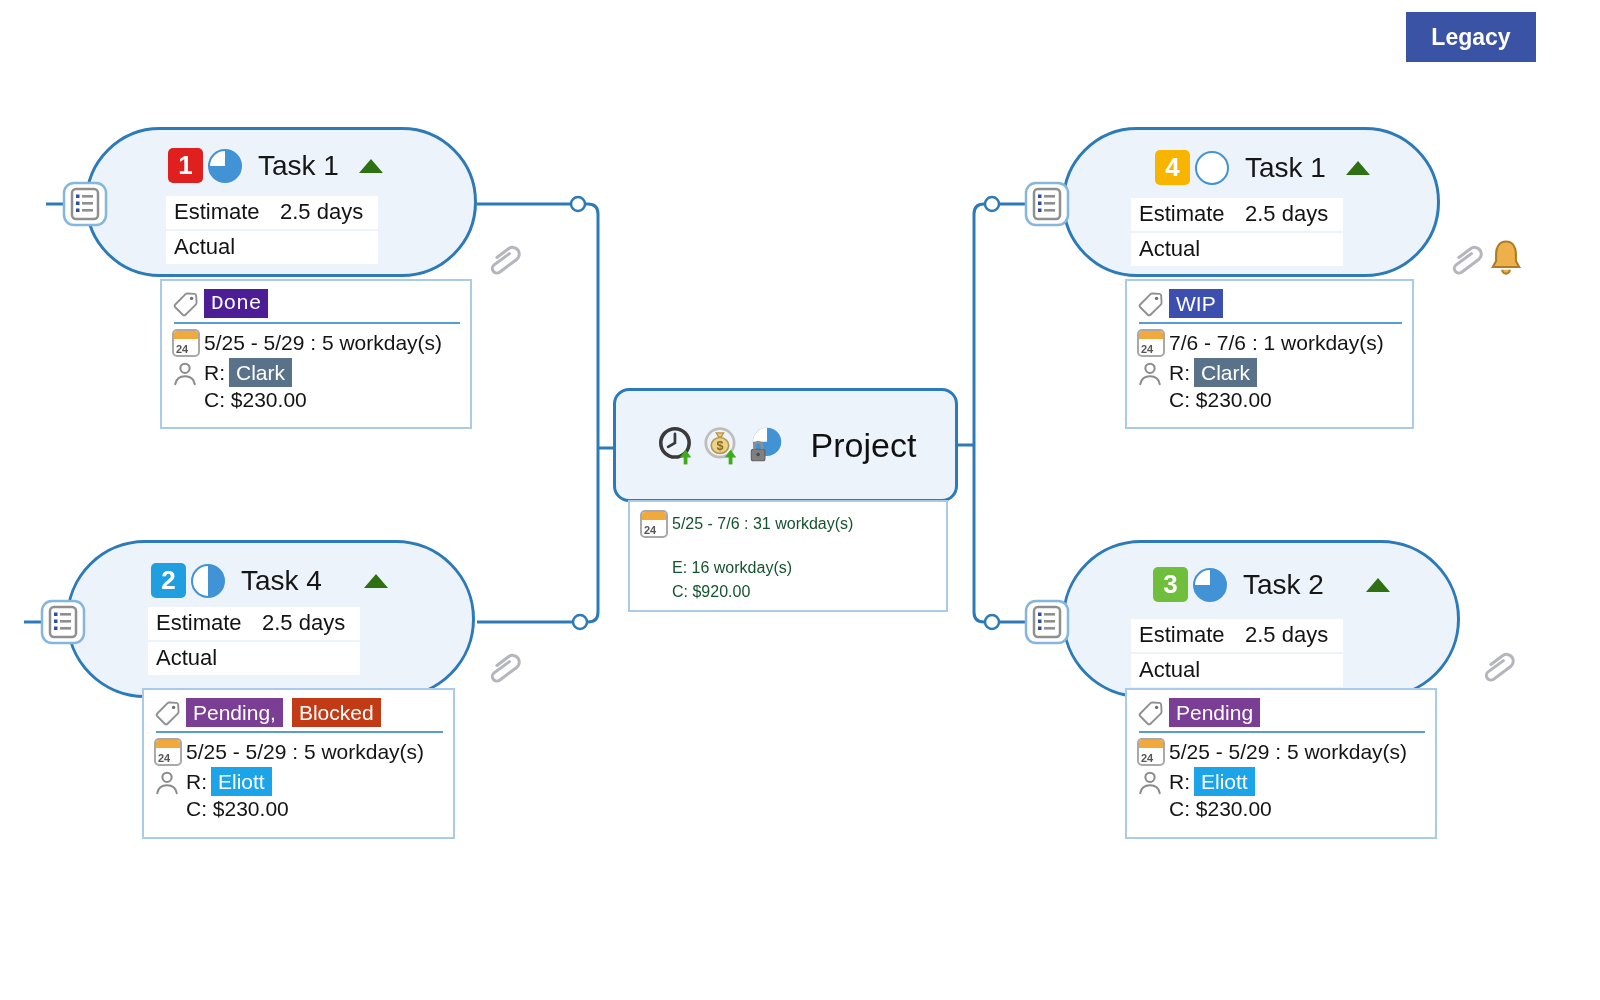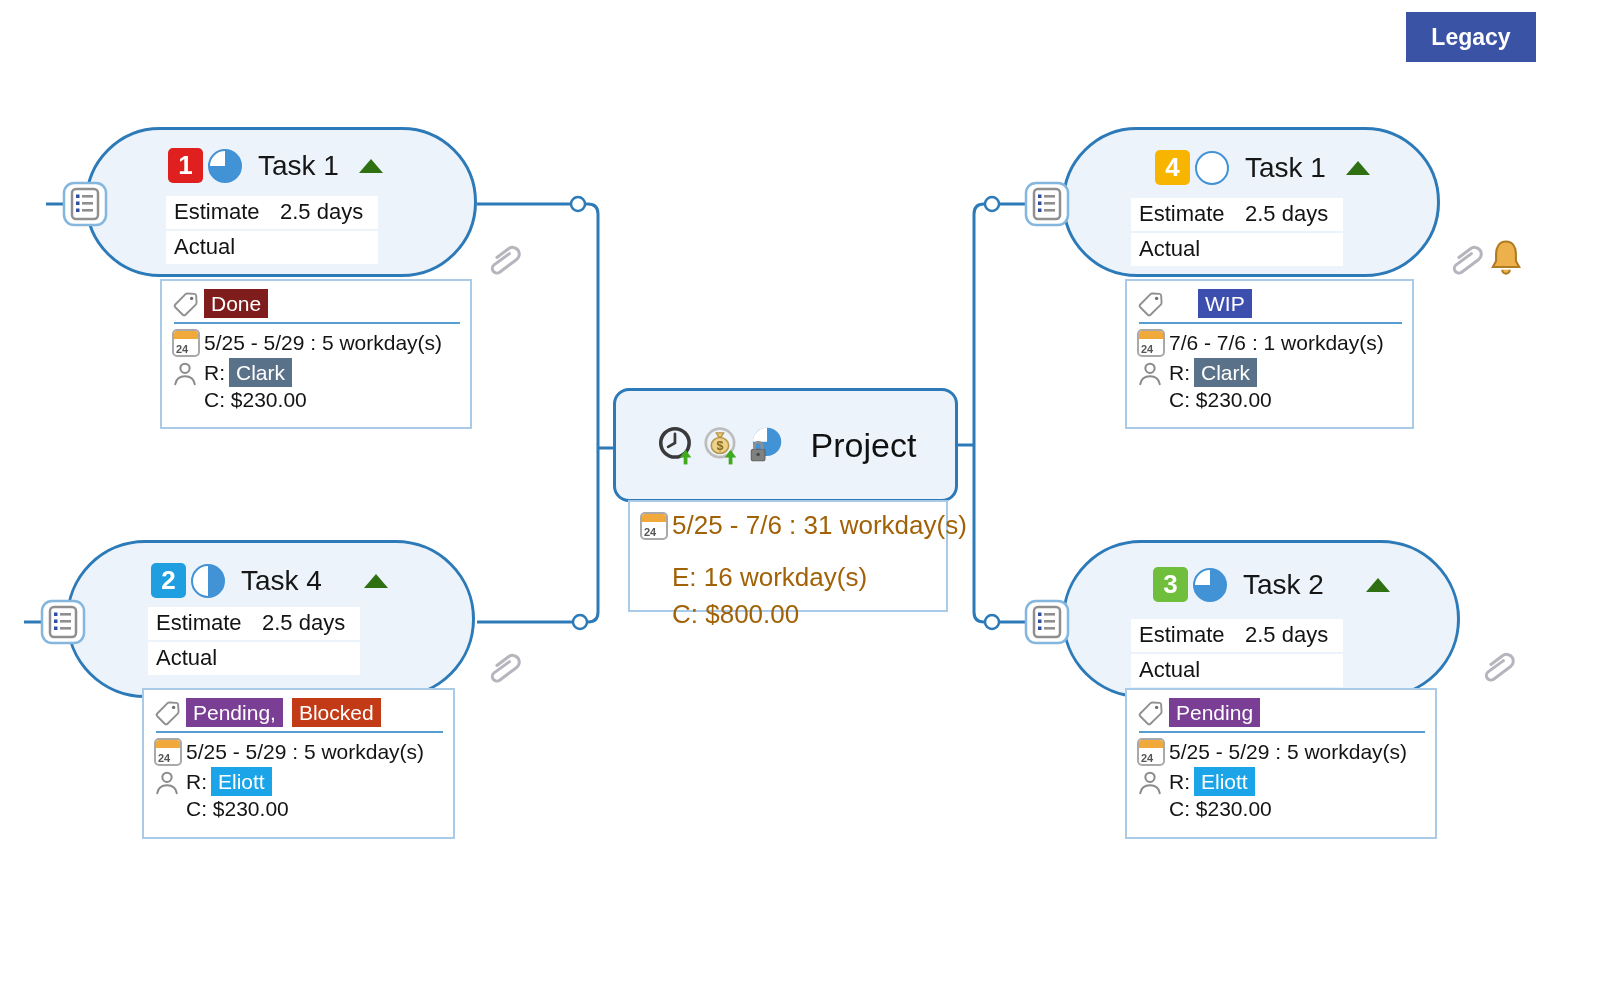--- a/index.html
+++ b/index.html
@@ -49,21 +49,21 @@
   .c-t4{left:142px;top:688px;width:313px;height:151px;}
   .c-t1{left:1125px;top:279px;width:289px;height:150px;}
   .c-t2{left:1125px;top:688px;width:312px;height:151px;}
   .c-proj{left:628px;top:500px;width:320px;height:112px;}
   .crow{display:flex;align-items:center;margin-bottom:1px;}
   .icon-col{width:32px;flex:0 0 32px;display:flex;justify-content:flex-start;align-items:flex-end;}
   .chip{color:#fff;font-size:21px;padding:0 7px;line-height:29px;display:inline-block;white-space:nowrap;}
   .chip + .chip{margin-left:9px;}
   .divider{border-top:2px solid #569dd2;margin:4px 0 5px 2px;}
   .ctext{font-size:21px;color:#141414;white-space:nowrap;}
-  .gtext{font-size:26px;color:#a16207;white-space:nowrap;}
+  .gtext{font-size:16px;color:#14532d;white-space:nowrap;}
   .res-line{display:flex;align-items:center;gap:4px;}
   .pad-left{padding-left:32px;}
 
   
   .cal{width:28px;height:28px;border:2px solid #a9a9a9;border-radius:5px;background:#fff;
        position:relative;overflow:hidden;box-sizing:border-box;}
   .cal .band{position:absolute;top:0;left:0;right:0;height:8px;background:#f2a93b;}
   .cal .num{position:absolute;bottom:0;left:2px;font-size:11px;font-weight:bold;color:#555;}
 
   
@@ -113,21 +113,21 @@
   </div>
 
   <div class="card c-t3">
     <div class="crow">
       <span class="icon-col">
         <svg width="28" height="28" viewBox="0 0 30 30">
             <path d="M3.5 15.5 L14.5 4.5 Q15.4 3.6 16.7 3.7 L24 4.2 Q25.8 4.3 25.9 6.1 L26.3 13.4 Q26.4 14.7 25.5 15.6 L14.5 26.5 Q13 28 11.5 26.5 L3.5 18.5 Q2 17 3.5 15.5 Z" fill="#fff" stroke="#909090" stroke-width="2"></path>
             <circle cx="21" cy="9" r="1.8" fill="#707070"></circle>
           </svg>
       </span>
-      <span class="chip" style="background-color: #7f1d1d;">Done</span>
+      <span class="chip" style="background-color: #4c1d95; font-family: Liberation Mono, monospace;">Done</span>
     </div>
     <div class="divider"></div>
     <div class="crow">
       <span class="icon-col">
         <span class="cal">
             <span class="band"></span>
             <span class="num">24</span>
           </span>
       </span>
       <span class="ctext">5/25 - 5/29 : 5 workday(s)</span>
@@ -226,21 +226,21 @@
   </div>
 
   <div class="card c-t1">
     <div class="crow">
       <span class="icon-col">
         <svg width="28" height="28" viewBox="0 0 30 30">
             <path d="M3.5 15.5 L14.5 4.5 Q15.4 3.6 16.7 3.7 L24 4.2 Q25.8 4.3 25.9 6.1 L26.3 13.4 Q26.4 14.7 25.5 15.6 L14.5 26.5 Q13 28 11.5 26.5 L3.5 18.5 Q2 17 3.5 15.5 Z" fill="#fff" stroke="#909090" stroke-width="2"></path>
             <circle cx="21" cy="9" r="1.8" fill="#707070"></circle>
           </svg>
       </span>
-      <span class="chip" style="background-color: rgb(61, 79, 174); margin-left: 29px;">WIP</span>
+      <span class="chip" style="background-color: rgb(61, 79, 174);">WIP</span>
     </div>
     <div class="divider"></div>
     <div class="crow">
       <span class="icon-col">
         <span class="cal">
             <span class="band"></span>
             <span class="num">24</span>
           </span>
       </span>
       <span class="ctext">7/6 - 7/6 : 1 workday(s)</span>
@@ -354,21 +354,21 @@
             <span class="band"></span>
             <span class="num">24</span>
           </span>
       </span>
       <span class="gtext">5/25 - 7/6 : 31 workday(s)</span>
     </div>
     <div class="crow pad-left" style="margin-top:21px;">
       <span class="gtext">E: 16 workday(s)</span>
     </div>
     <div class="crow pad-left" style="margin-top:6px;">
-      <span class="gtext">C: $800.00</span>
+      <span class="gtext">C: $920.00</span>
     </div>
   </div>
 
   <div class="abs" style="left:62px;top:181px;">
     <svg width="46" height="46" viewBox="0 0 46 46">
         <rect x="2" y="2" width="42" height="42" rx="10" fill="#fff" stroke="#85b7de" stroke-width="2.5"></rect>
         <rect x="10" y="8" width="26" height="30" rx="4" fill="#fff" stroke="#8f8f8f" stroke-width="2.5"></rect>
         <rect x="14" y="13.5" width="3.5" height="3.5" fill="#2e4ea1"></rect>
         <rect x="20" y="14" width="11" height="2.6" fill="#8f8f8f"></rect>
         <rect x="14" y="20.5" width="3.5" height="3.5" fill="#2e4ea1"></rect>

